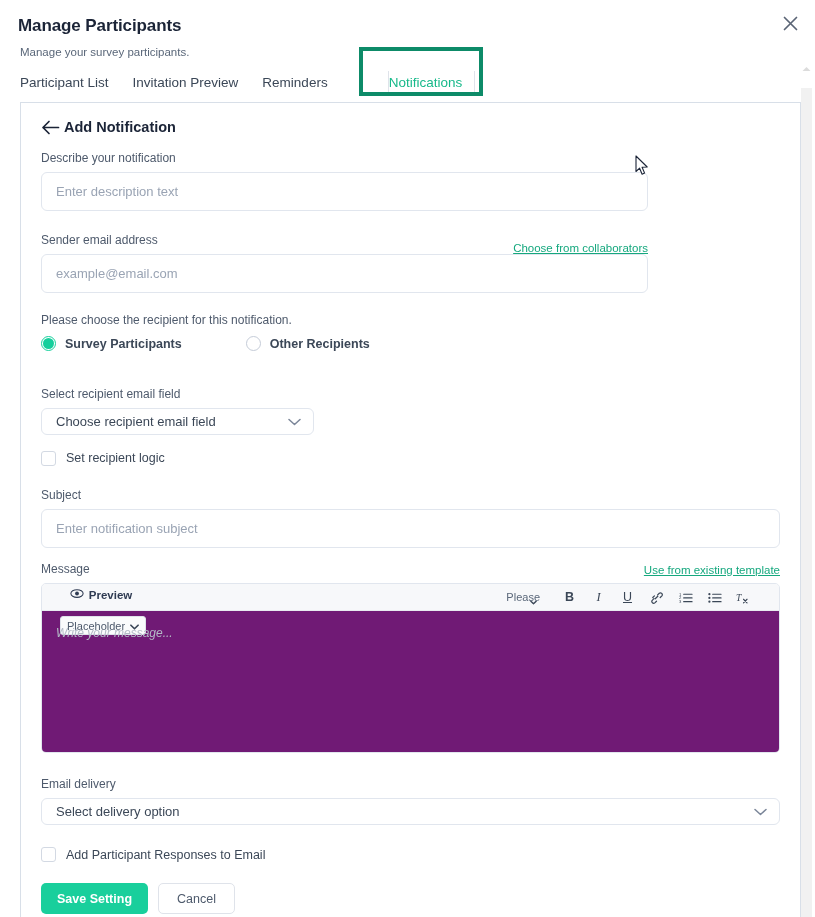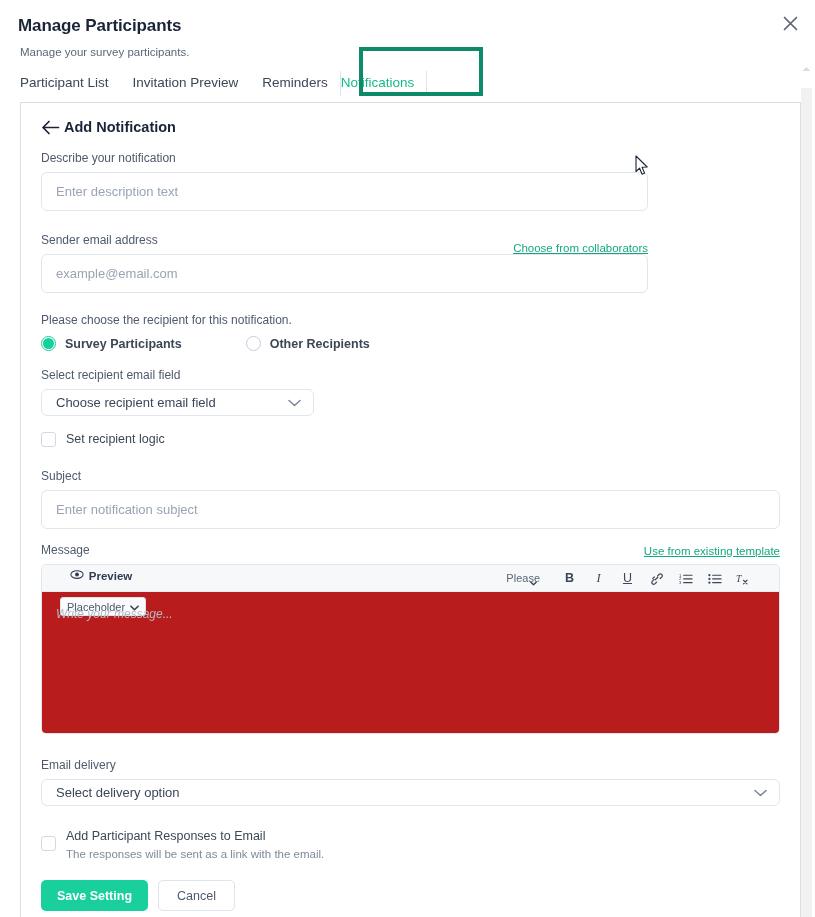--- a/index.html
+++ b/index.html
@@ -77,20 +77,21 @@
     width: 124px;
     height: 49px;
     border: 4px solid #0d8b68;
     background: transparent;
     pointer-events: none;
   }
   #tab-notifications-wrap {
     border-left: 1px solid #dfe3ea;
     border-right: 1px solid #dfe3ea;
     position: relative;
+    margin-left: 48px;
   }
 
   
   #panel {
     margin: 6px 14px 0 20px;
     border: 1px solid #d8dfe8;
     border-bottom: none;
     background: #fff;
     height: 822px;
     position: relative;
@@ -143,21 +144,21 @@
     outline: none;
   }
   .text-input::placeholder { color: #9aa4b4; }
 
   #description-input { width: 607px; margin-bottom: 22px; }
   #sender-email-input { width: 607px; margin-bottom: 20px; }
   #subject-input { width: 100%; margin-bottom: 14px; }
 
   
   #recipient-prompt { font-size: 12px; color:#4e5a6c; margin-bottom: 9px; }
-  #radio-row { display: flex; align-items: center; margin-bottom: 17px; }
+  #radio-row { display: flex; align-items: center; margin-bottom: 36px; }
   .radio-item { display: flex; align-items: center; cursor: pointer; }
   .radio-outer {
     width: 15px; height: 15px;
     border-radius: 50%;
     border: 1.5px solid #c5ccd8;
     display: inline-flex;
     align-items: center; justify-content: center;
     margin-right: 9px;
     background: #fff;
   }
@@ -269,21 +270,21 @@
     align-items: center;
     justify-content: center;
     font-size: 12.5px;
     color: #3b4757;
     width: 15px;
     height: 17px;
   }
   #msg-body {
     height: 141px;
     padding: 12px 14px;
-    background: #b91c1c;
+    background: #701a75;
   }
   #msg-placeholder {
     font-size: 12px;
     font-style: italic;
     color: #b3bac6;
   }
 
   
   #footer-buttons { display: flex; gap: 10px; align-items: center; }
   #save-setting-button {
@@ -521,21 +522,20 @@
             <path d="M1 1.5 L6.5 6.5 L12 1.5" class="caret" stroke-width="1.5" fill="none" stroke-linecap="round" stroke-linejoin="round"></path>
           </svg>
       </span>
     </div>
 
     
     <div class="checkbox-row" style="margin-bottom:20px;">
       <span class="checkbox-box"></span>
       <span>
         <span class="checkbox-label">Add Participant Responses to Email</span>
-        <div class="checkbox-sub">The responses will be sent as a link with the email.</div>
       </span>
     </div>
 
     
     <div id="footer-buttons">
       <button id="save-setting-button">Save Setting</button>
       <button id="cancel-button">Cancel</button>
     </div>
 
   </div>

